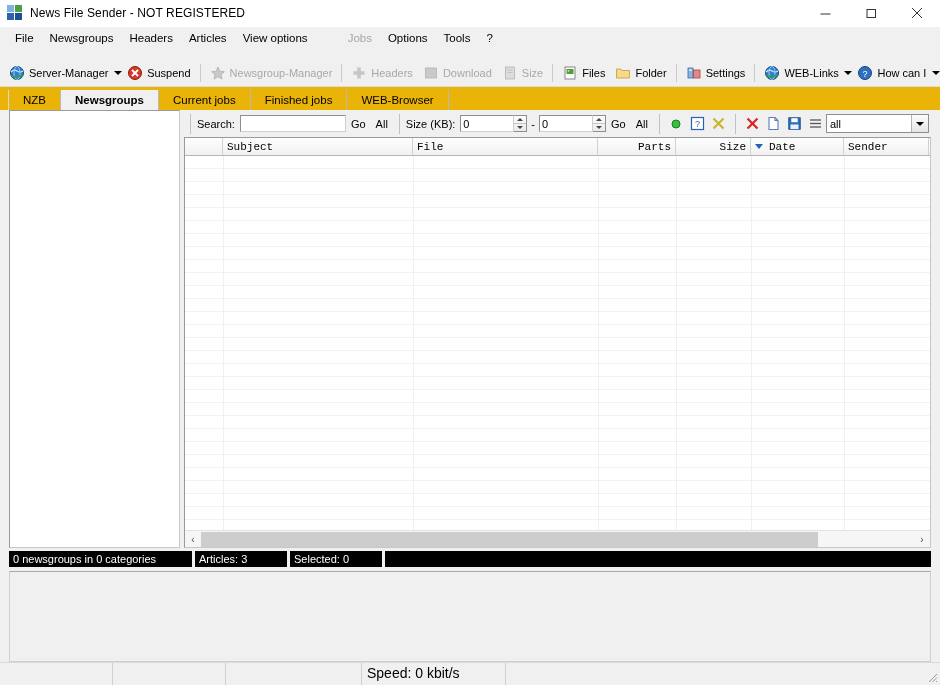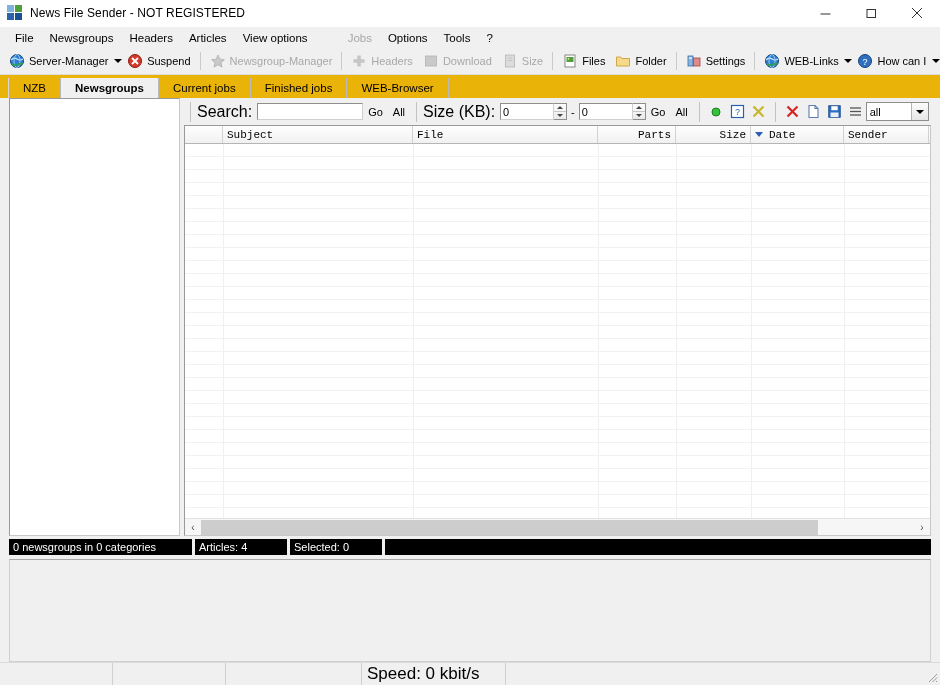--- a/index.html
+++ b/index.html
@@ -75,20 +75,21 @@
 
   
   .toolbar {
     height: 26px;
     background: #f0f0f0;
     display: flex;
     align-items: center;
     flex: 0 0 auto;
     padding-left: 4px;
     border-bottom: 1px solid #dcdcdc;
+    margin-top: 12px;
   }
   .tbtn {
     display: flex;
     align-items: center;
     height: 22px;
     padding: 0 5px;
     white-space: nowrap;
     font-size: 11px;
   }
   .tbtn.disabled { color: #a8a8a8; }
@@ -166,21 +167,21 @@
     align-items: center;
     flex: 0 0 auto;
     background: #f0f0f0;
   }
   .fsep {
     width: 1px; height: 20px;
     background: #c2c2c2;
     margin: 0 6px;
     flex: 0 0 auto;
   }
-  .flabel { font-size: 16px; margin-right: 5px; white-space: nowrap; }
+  .flabel { font-size: 11px; margin-right: 5px; white-space: nowrap; }
   .textbox {
     background: #ffffff;
     border: 1px solid #8e8e8e;
     border-right-color: #cfcfcf;
     border-bottom-color: #cfcfcf;
     height: 17px;
     box-sizing: border-box;
     font-size: 11px;
     padding: 0 2px;
     line-height: 16px;
@@ -371,21 +372,21 @@
   
   .statusbar {
     height: 22px;
     flex: 0 0 auto;
     display: flex;
     align-items: stretch;
     background: #f0f0f0;
     border-top: 1px solid #dadada;
   }
   .sbcell {
-    font-size: 17px;
+    font-size: 14px;
     line-height: 21px;
     padding: 0 5px;
     border-right: 1px solid #d0d0d0;
     box-sizing: border-box;
     white-space: nowrap;
     overflow: hidden;
   }
   .sbcell.last { border-right: none; flex: 1 1 auto; }
   .grip {
     width: 16px;
@@ -718,21 +719,21 @@
             <div class="sthumb"></div>
           </div>
           <div class="sbtn">›</div>
         </div>
       </div>
     </div>
   </div>
 
   <div class="statusdark">
     <div class="sp" style="width:183px">0 newsgroups in 0 categories</div>
-    <div class="sp" style="width:92px">Articles: 4</div>
+    <div class="sp" style="width:92px">Articles: 3</div>
     <div class="sp" style="width:92px">Selected: 0</div>
     <div class="sp" style="flex:1 1 auto;margin-right:0"></div>
   </div>
 
   <div class="lowerpane"></div>
 
   <div class="statusbar">
     <div class="sbcell" style="width:113px"></div>
     <div class="sbcell" style="width:113px"></div>
     <div class="sbcell" style="width:136px"></div>

